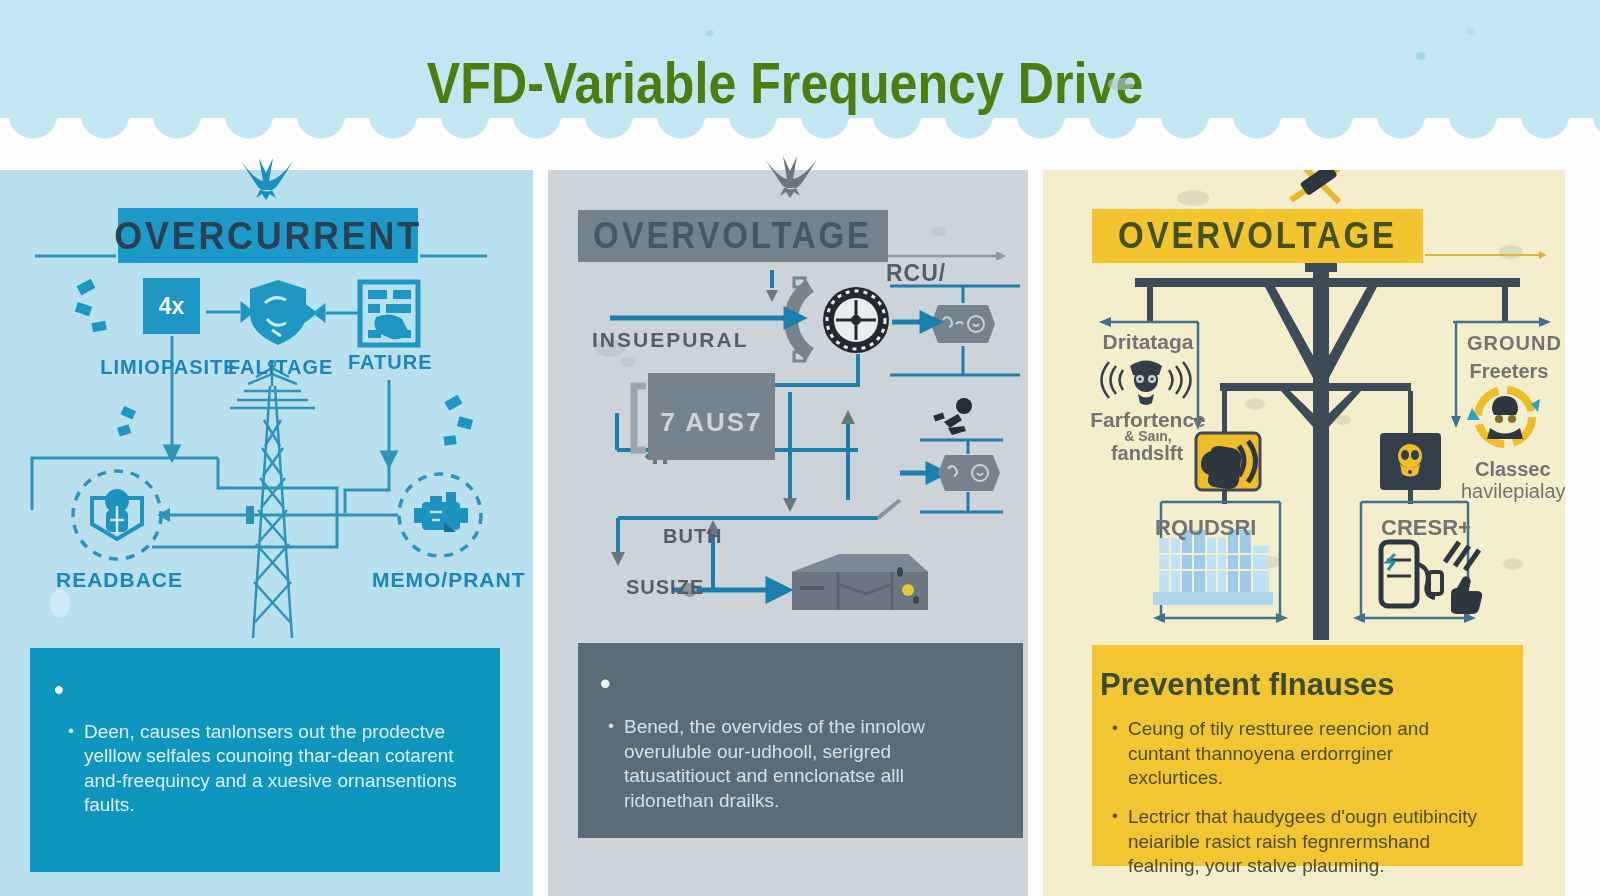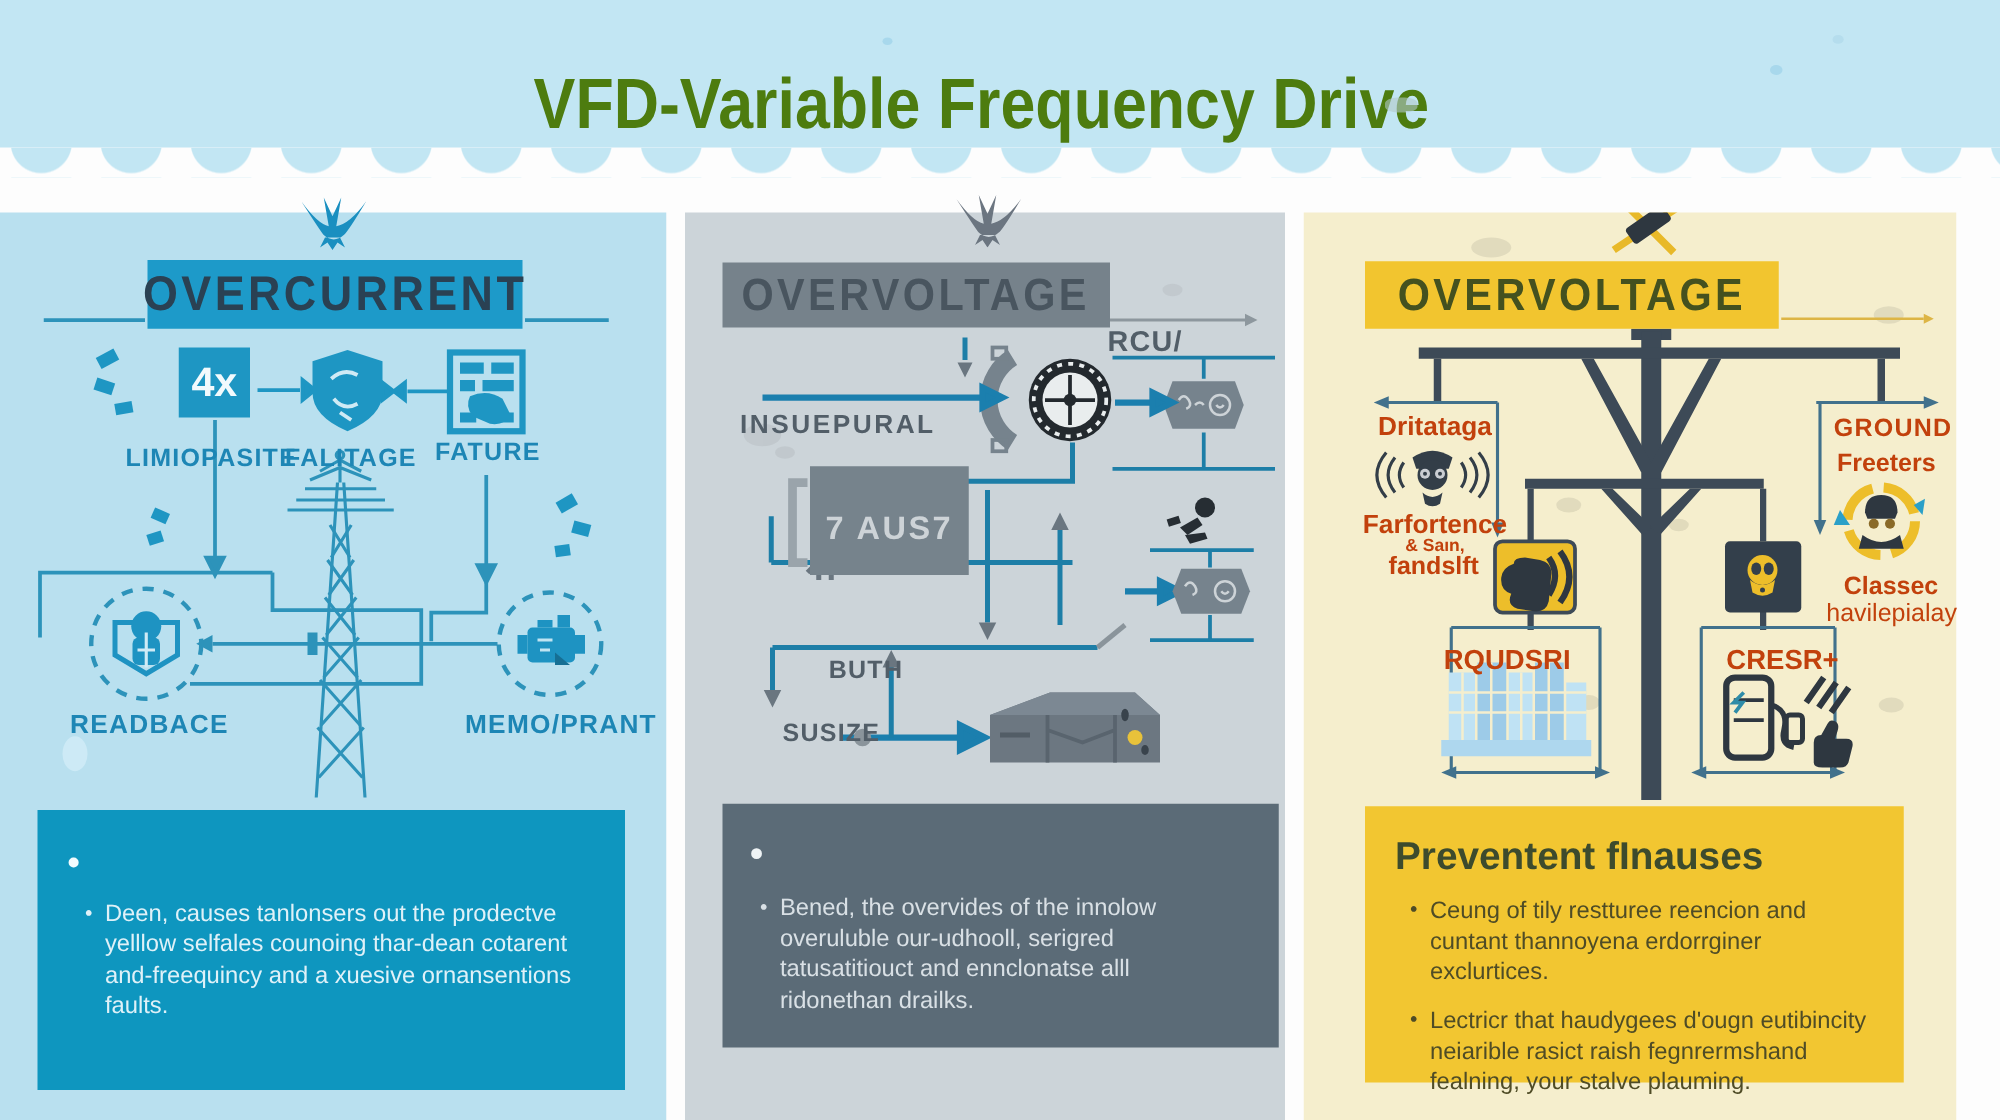--- a/index.html
+++ b/index.html
@@ -28,34 +28,34 @@
   .ptitle { position:absolute; display:flex; align-items:center; justify-content:center;
             font-weight:bold; letter-spacing:3px; }
   .ptitle-left  { left:118px; top:38px; width:300px; height:55px; background:#1d9ac9; color:#2a4153; font-size:39px; }
   .ptitle-mid   { left:30px;  top:40px; width:310px; height:52px; background:#76828b; color:#49555f; font-size:36px; }
   .ptitle-right { left:49px;  top:39px; width:331px; height:54px; background:#f2c52f; color:#44511f; font-size:36px; }
   .ptitle span { display:inline-block; transform:scaleX(0.92); }
 
   .label { position:absolute; font-weight:bold; text-align:center; }
   .lbl-teal { color:#1d86b5; font-size:20px; letter-spacing:1px; }
   .lbl-gray { color:#525e68; font-size:20px; letter-spacing:1px; }
-  .lbl-dark { color:#c2410c; font-size:20px; }
+  .lbl-dark { color:#737373; font-size:20px; }
 
   .badge4x { position:absolute; left:143px; top:108px; width:57px; height:56px; background:#1e96c3;
-             color:#f2fafd; font-size:33px; font-weight:bold; text-align:center; line-height:56px; }
+             color:#f2fafd; font-size:23px; font-weight:bold; text-align:center; line-height:56px; }
 
   .aust-box { position:absolute; left:100px; top:203px; width:127px; height:87px; background:#76838c;
               display:flex; align-items:flex-end; justify-content:center; padding-bottom:22px; box-sizing:border-box;
               color:#cdd3d7; font-weight:bold; font-size:26px; letter-spacing:2px; }
 
   
   .callout { position:absolute; box-sizing:border-box; }
   .callout-left  { left:30px; top:478px; width:470px; height:224px; background:#0e96bf; padding:26px 24px; }
   .callout-mid   { left:30px; top:473px; width:445px; height:195px; background:#5b6b77; padding:24px 22px; }
-  .callout-right { left:49px; top:475px; width:431px; height:221px; background:#f2c631; padding:22px 24px; }
+  .callout-right { left:49px; top:475px; width:431px; height:221px; background:#f2c631; padding:22px 8px; }
   .co-head { display:flex; font-weight:bold; }
   .callout-left  .co-head { color:#f2fbfe; font-size:28px; }
   .callout-mid   .co-head { color:#eef3f5; font-size:30px; }
   .callout-right .co-head { color:#3d4b2d; font-size:31px; }
   .co-head .mark { margin-right:8px; }
   .co-bullet { display:flex; margin-top:14px; }
   .callout-left  .co-bullet { color:#dff1f8; font-size:19px; line-height:1.28; padding-left:14px; width:400px; }
   .callout-mid   .co-bullet { color:#d9e0e5; font-size:19px; line-height:1.3;  padding-left:8px;  width:385px; }
   .callout-right .co-bullet { color:#4f4c26; font-size:19px; line-height:1.3;  padding-left:12px; width:380px; }
   .co-bullet .mark { margin-right:10px; font-size:17px; }

